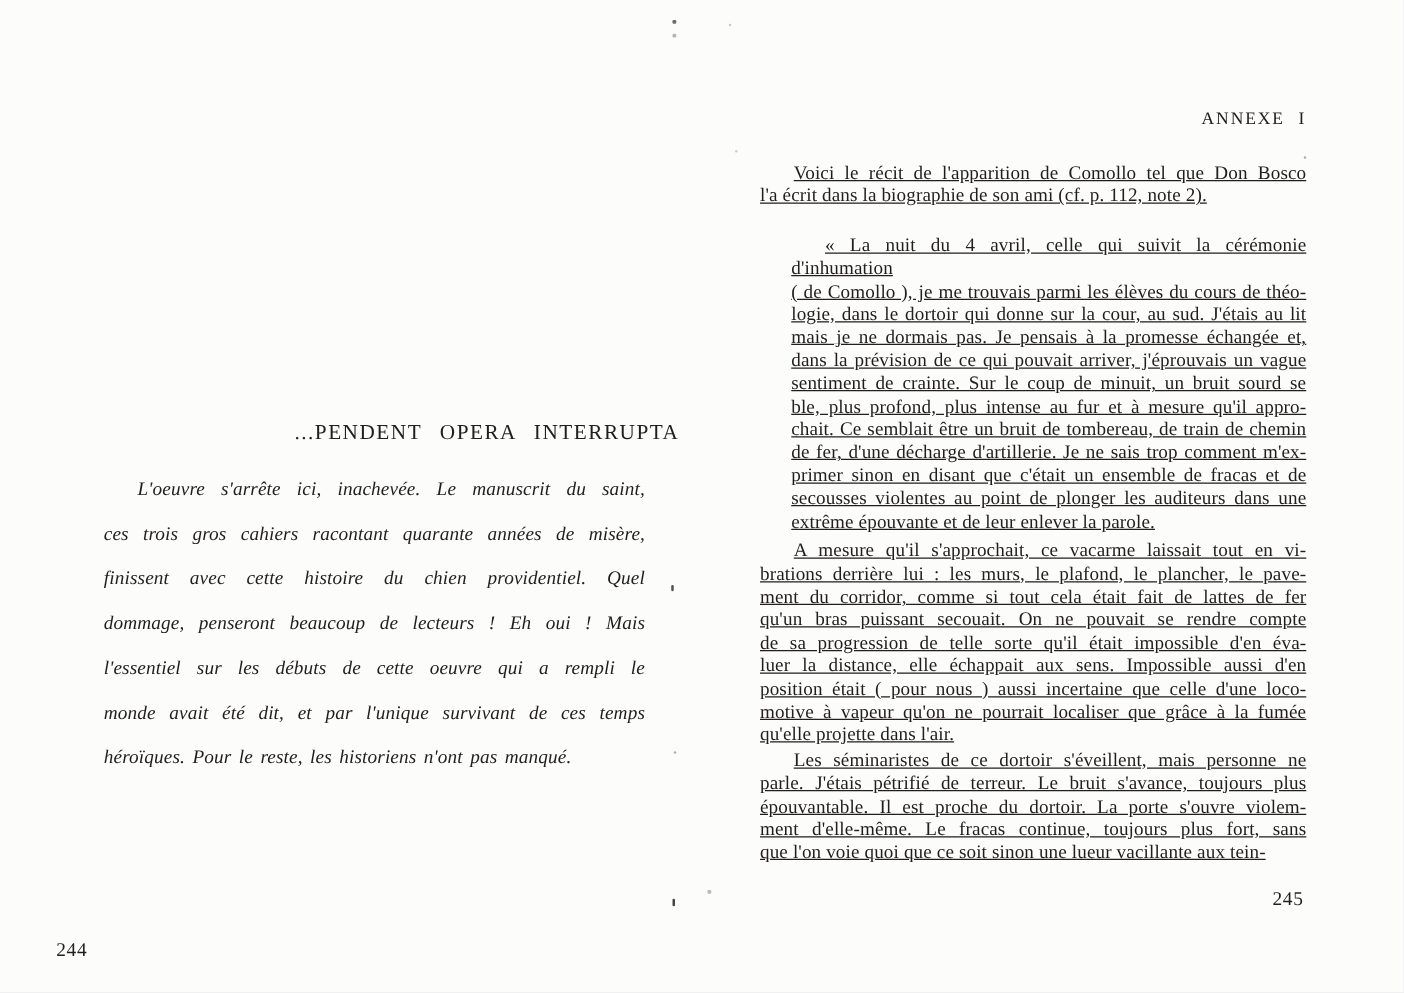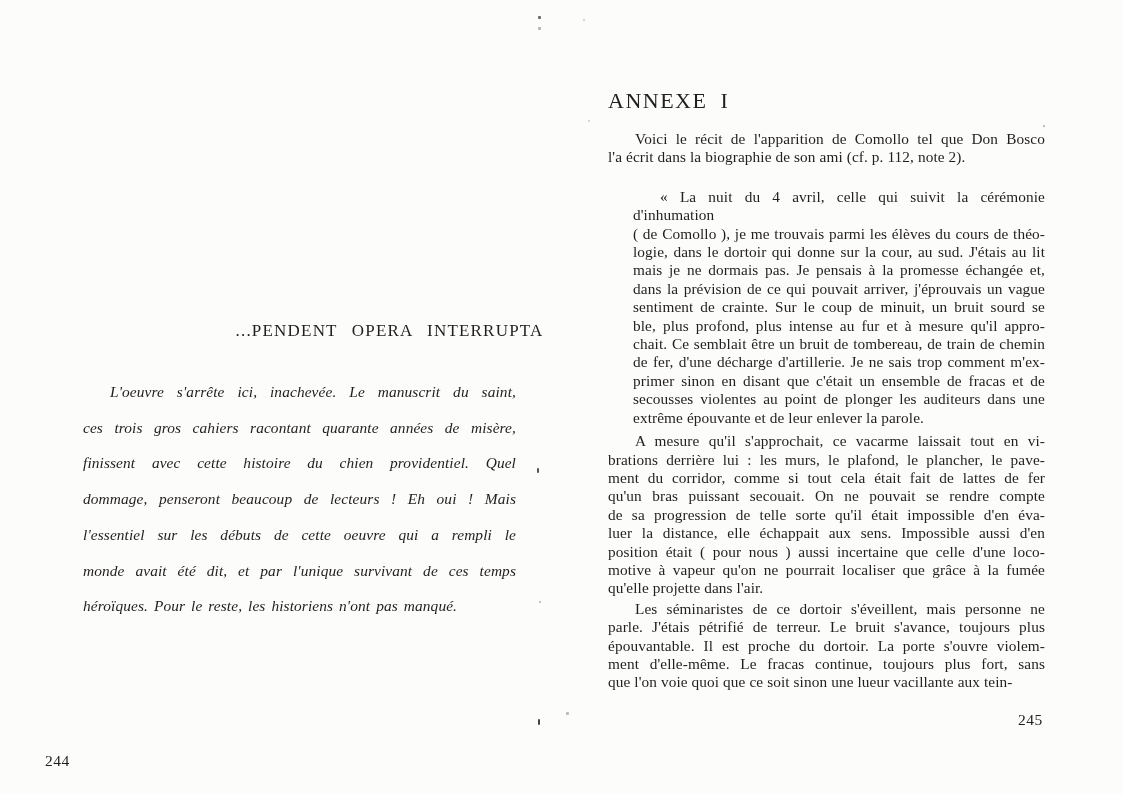--- a/index.html
+++ b/index.html
@@ -23,21 +23,21 @@
     line-height: 18.4px;
     font-size: 15.3px;
     letter-spacing: 0.1px;
   }
   .lines .line:first-child { text-indent: 27px; }
   .lines .line:last-child  { text-align-last: auto; }
 
   
   .left-title {
     position: absolute;
-    left: 83px; top: 321px; width: 433px;
+    left: 83px; top: 336px; width: 433px;
     padding-left: 90px;
     box-sizing: content-box;
     text-align: center;
     font-size: 17px;
     letter-spacing: 1.2px;
     word-spacing: 9px;
     white-space: nowrap;
   }
   .left-paragraph {
     position: absolute;
@@ -55,30 +55,30 @@
     font-size: 15.5px;
     letter-spacing: 0.5px;
   }
   #pagenum-left  { left: 45px;   top: 725px; margin-top: 27px; }
   #pagenum-right { left: 1018px; top: 711px; }
 
   
   .right-heading {
     position: absolute;
     left: 608px; top: 88px; width: 437px;
-    text-align: left;
-    font-size: 22px;
+    text-align: right;
+    font-size: 14px;
     letter-spacing: 1.5px;
     word-spacing: 6px;
   }
   .right-flow {
     position: absolute;
     left: 608px; top: 130px; width: 437px;
   }
-  .right-flow .para { margin: 0; }
+  .right-flow .para { margin: 0; text-decoration: underline; }
   #intro-para { margin-bottom: 21px; }
   #body-para-0 { margin-bottom: 5px; margin-left: 25px; }
   #body-para-1 { margin-bottom: 2px; }
 
   
   .speck {
     position: absolute;
     border-radius: 1px;
   }
 </style>

